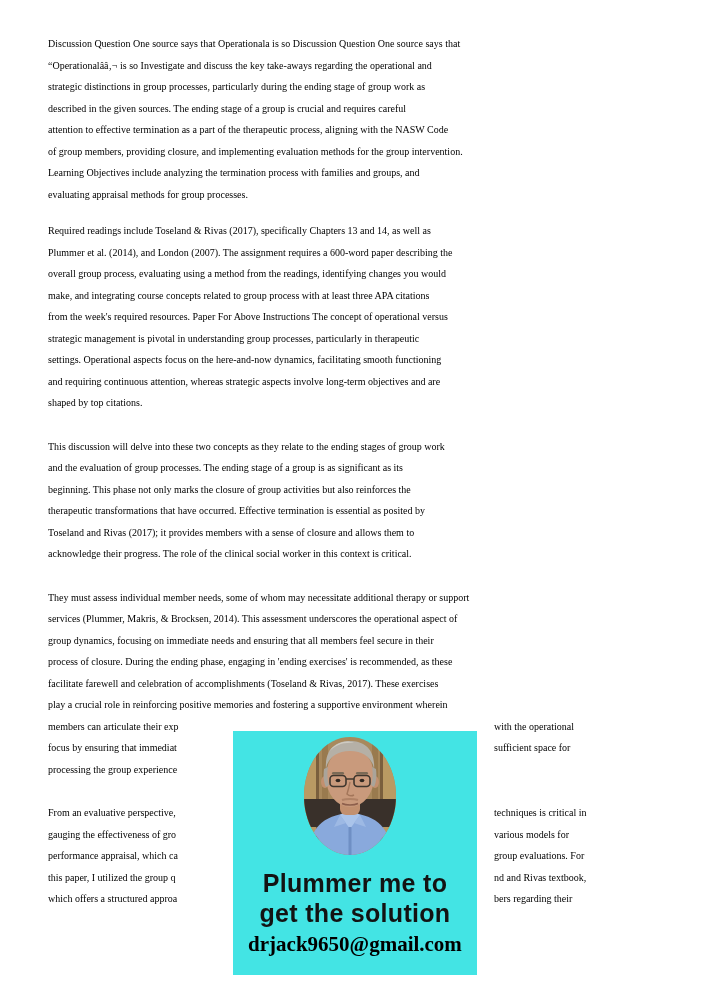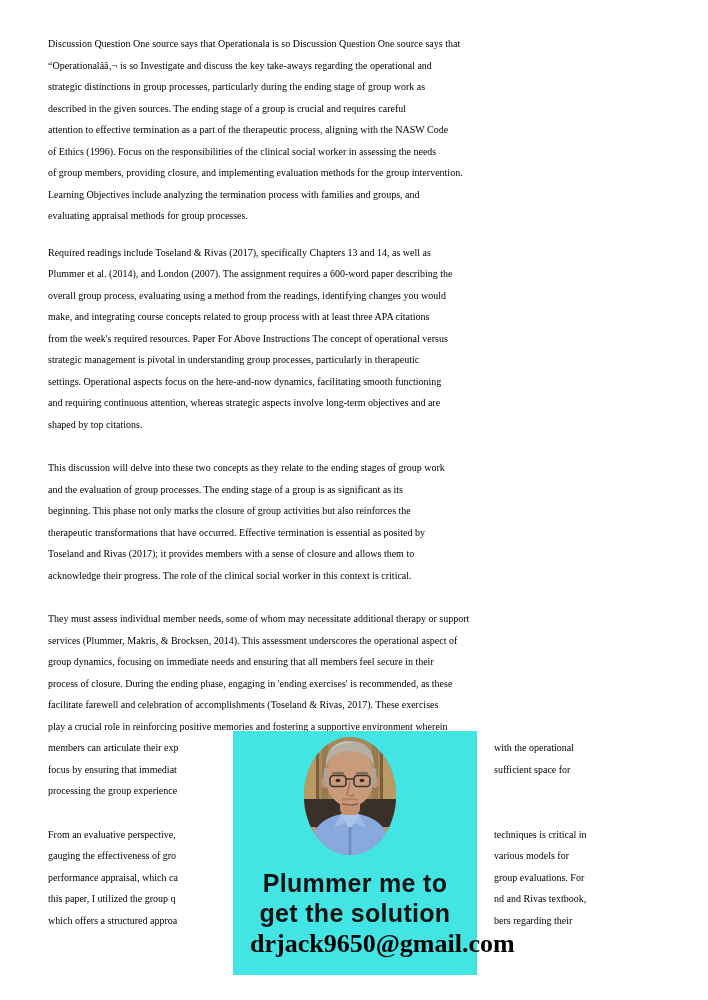--- a/index.html
+++ b/index.html
@@ -28,36 +28,35 @@
   .contact-line {
     position:absolute; left:0; width:100%; text-align:center;
     font-family:"Liberation Sans", sans-serif; font-weight:700;
     font-size:25px; color:#131313; letter-spacing:0.3px; line-height:28px;
   }
   .contact-line.l1 { top:138px; }
   .contact-line.l2 { top:168px; }
   .email-line {
     position:absolute; left:0; top:201px; width:100%; text-align:center;
     font-family:"Liberation Serif", serif; font-weight:700;
-    font-size:26px; color:#000; line-height:24px;padding-left:17px;
+    font-size:21px; color:#000; line-height:24px;
   }
 </style>
 </head>
 <body>
 
 <div class="page" style="background: rgb(255, 255, 255);">
 
   <div class="doc">
       <div class="paragraph">
         <div class="line">Discussion Question One source says that Operationala is so Discussion Question One source says that</div>
         <div class="line">“Operationalââ‚¬ is so Investigate and discuss the key take-aways regarding the operational and</div>
         <div class="line">strategic distinctions in group processes, particularly during the ending stage of group work as</div>
         <div class="line">described in the given sources. The ending stage of a group is crucial and requires careful</div>
         <div class="line">attention to effective termination as a part of the therapeutic process, aligning with the NASW Code</div>
-        <div class="line">of Ethics (1996). Focus on the responsibilities of the clinical social worker in assessing the needs</div>
         <div class="line">of group members, providing closure, and implementing evaluation methods for the group intervention.</div>
         <div class="line">Learning Objectives include analyzing the termination process with families and groups, and</div>
         <div class="line">evaluating appraisal methods for group processes.</div>
       </div>
       <div class="paragraph">
         <div class="line">Required readings include Toseland &amp; Rivas (2017), specifically Chapters 13 and 14, as well as</div>
         <div class="line">Plummer et al. (2014), and London (2007). The assignment requires a 600-word paper describing the</div>
         <div class="line">overall group process, evaluating using a method from the readings, identifying changes you would</div>
         <div class="line">make, and integrating course concepts related to group process with at least three APA citations</div>
         <div class="line">from the week's required resources. Paper For Above Instructions The concept of operational versus</div>

